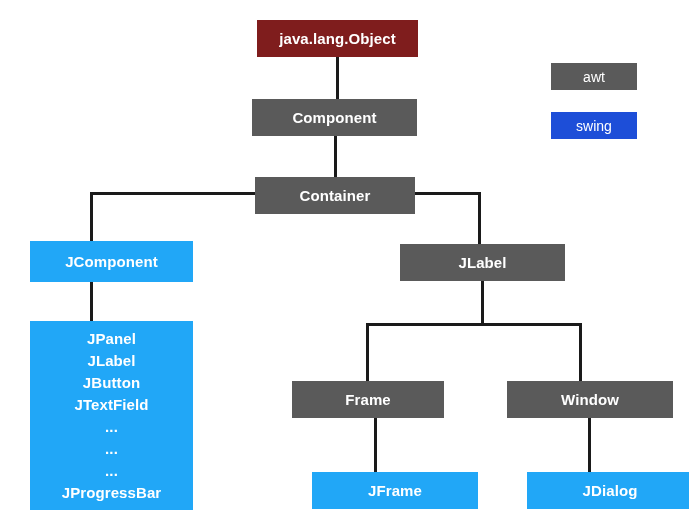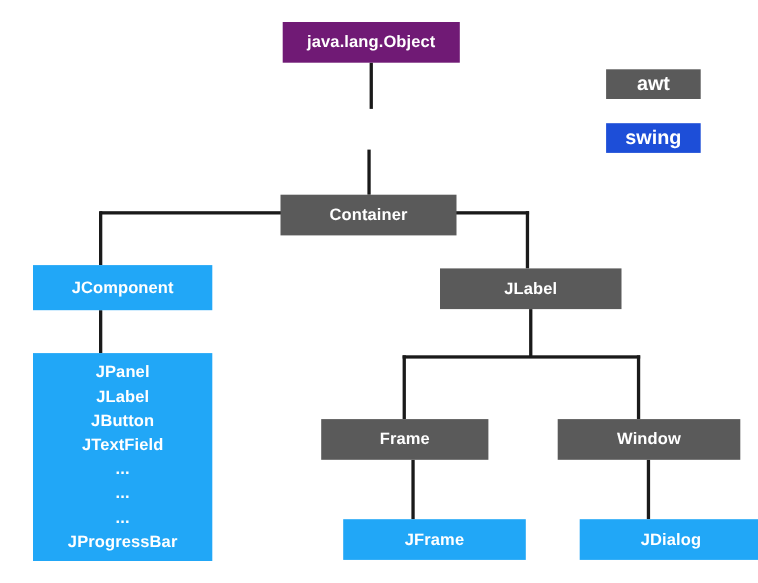--- a/index.html
+++ b/index.html
@@ -26,21 +26,21 @@
     color: #ffffff;
     font-weight: bold;
     font-size: 15px;
     letter-spacing: 0.1px;
     text-align: center;
     line-height: 1.15;
     z-index: 3;
   }
   .node.awt      { background: #5a5a5a; }
   .node.swing    { background: #21a7f7; margin-left: 20px; }
-  .node.root     { background: #701a75; text-align: right; }
+  .node.root     { background: #7f1d1d; text-align: right; }
   .node.listbox {
     align-items: flex-start;
     justify-content: center;
     flex-direction: column;
   }
   .listbox .stack {
     width: 100%;
     display: flex;
     flex-direction: column;
     align-items: center;
@@ -51,22 +51,22 @@
     line-height: 20px;
     white-space: pre;
   }
   .legend-chip {
     position: absolute;
     box-sizing: border-box;
     display: flex;
     align-items: center;
     justify-content: center;
     color: #ffffff;
-    font-weight: bold;
-    font-size: 18px;
+    font-weight: normal;
+    font-size: 14px;
     z-index: 3;
   }
   .legend-chip.awt   { background: #5a5a5a; }
   .legend-chip.swing { background: #1d4ed8; }
 
   
   .vline {
     position: absolute;
     width: 3px;
     background: #1a1a1a;
@@ -97,20 +97,21 @@
   <div class="vline" style="left:481px; top:281px; height:44px;"></div>
   <div class="hline" style="left:366px; top:323px; width:216px;"></div>
   <div class="vline" style="left:366px; top:323px; height:58px;"></div>
   <div class="vline" style="left:579px; top:323px; height:58px;"></div>
 
   <div class="vline" style="left:374px; top:418px; height:54px;"></div>
   <div class="vline" style="left:588px; top:418px; height:54px;"></div>
 
   <div class="node root" style="left:257px; top:20px; width:161px; height:37px;">java.lang.Object</div>
 
+  <div class="node awt" style="left:252px; top:99px; width:165px; height:37px;">Component</div>
 
   <div class="node awt" style="left:255px; top:177px; width:160px; height:37px;">Container</div>
 
   <div class="node swing" style="left:10px; top:241px; width:163px; height:41px;">JComponent</div>
 
   <div class="node swing listbox" style="left:10px; top:321px; width:163px; height:189px;">
     <div class="stack">
       <span>JPanel</span>
       <span>JLabel</span>
       <span>JButton</span>

